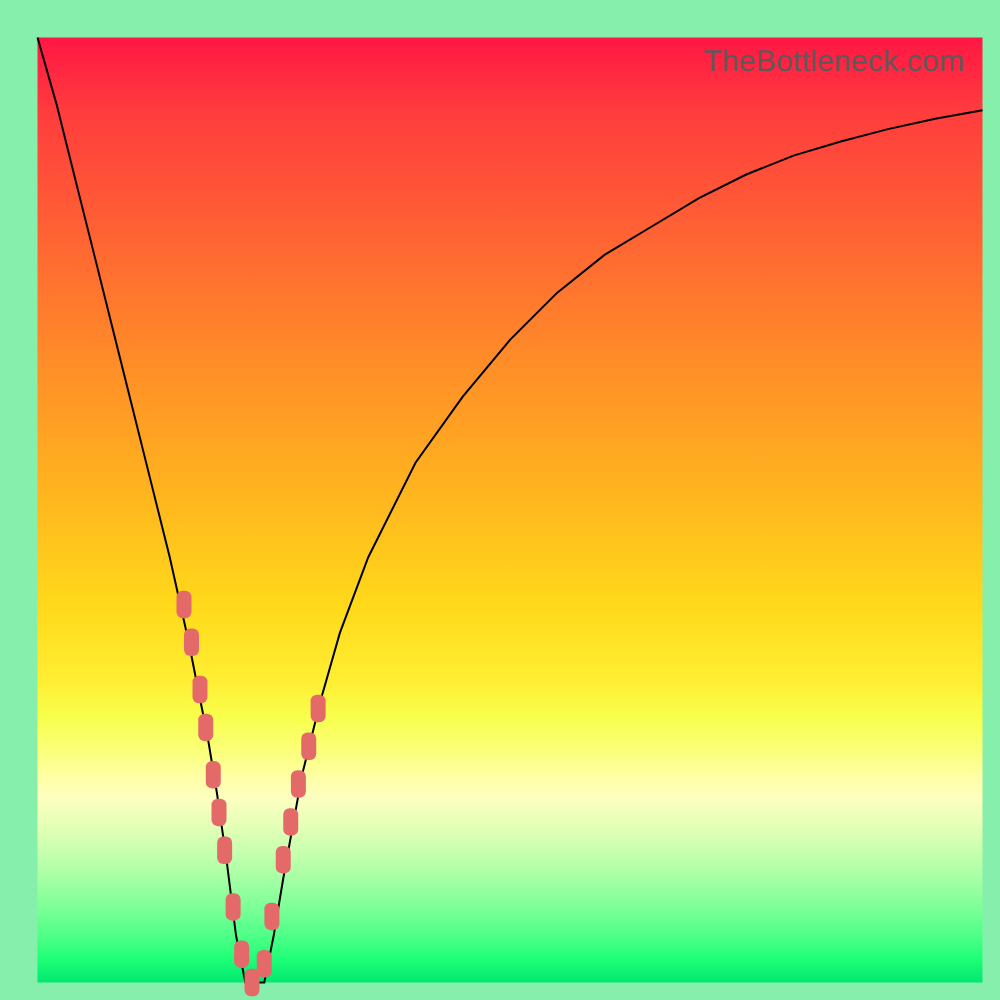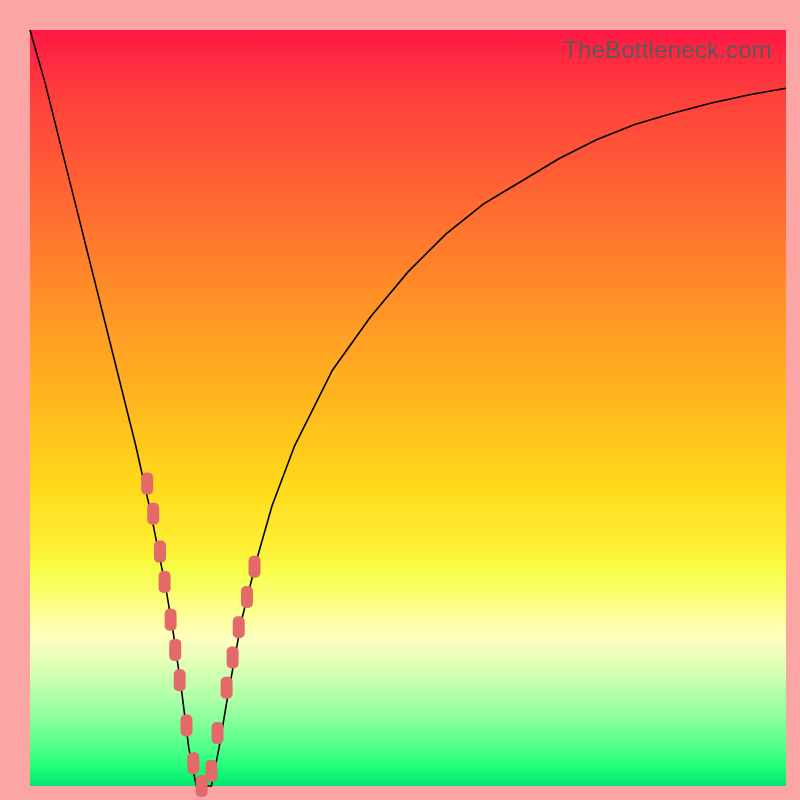--- a/index.html
+++ b/index.html
@@ -8,21 +8,21 @@
     width: 800px;
     height: 800px;
     overflow: hidden;
     background: #000;
     font-family: Arial, Helvetica, sans-serif;
   }
   .frame {
     position: relative;
     width: 800px;
     height: 800px;
-    background: #fca5a5;
+    background: #86efac;
   }
   .plot-area {
     position: absolute;
     left: 30px;
     top: 30px;
     width: 756px;
     height: 756px;
     background: linear-gradient(to bottom,
       #ff1744 0%,
       #ff3d3d 8%,

